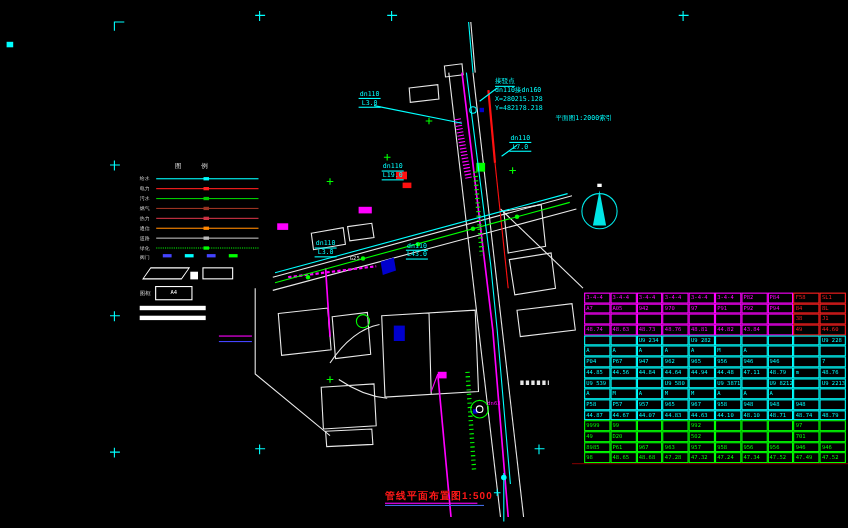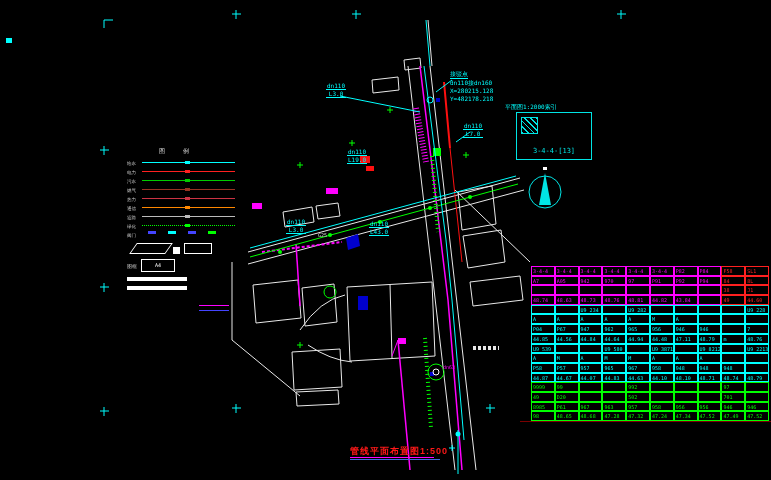--- a/index.html
+++ b/index.html
@@ -186,24 +186,20 @@
   <div class="wtext" style="left:318px;top:232px">G25</div>
 
   <div class="note" style="left:450px;top:70px">
     <span class="u">接驳点</span><br>
     <span>dn110接dn160</span><br>
     <span>X=280215.128</span><br>
     <span>Y=482178.218</span>
   </div>
 
   <div class="idx-label">平面图1:2000索引</div>
-  <div class="idx-box">
-    <div class="idx-hatch"></div>
-    <div class="idx-code">3-4-4-[13]</div>
-  </div>
 
   <div class="legend">
     <div class="lg-head">
       <span>图</span>
       <span>例</span>
     </div>
     <div id="legend-rows">
         <div class="lg-row">
           <span class="lg-label">给水</span>
           <span class="lg-line" style="border-top: 1px solid rgb(0, 255, 255);">

